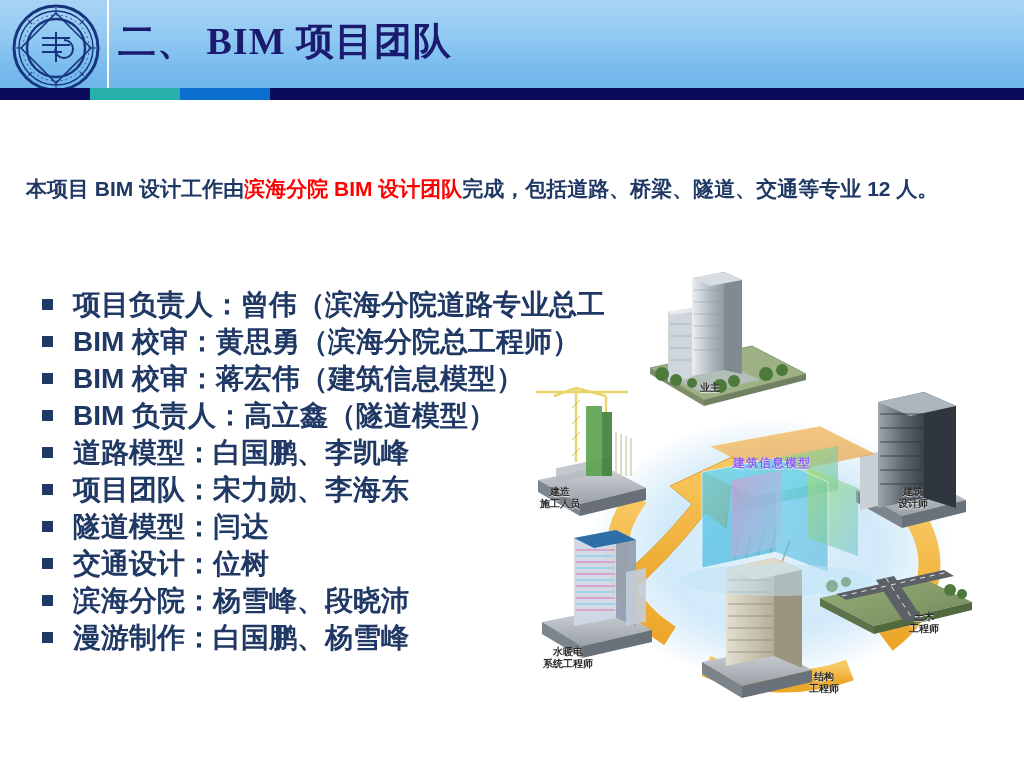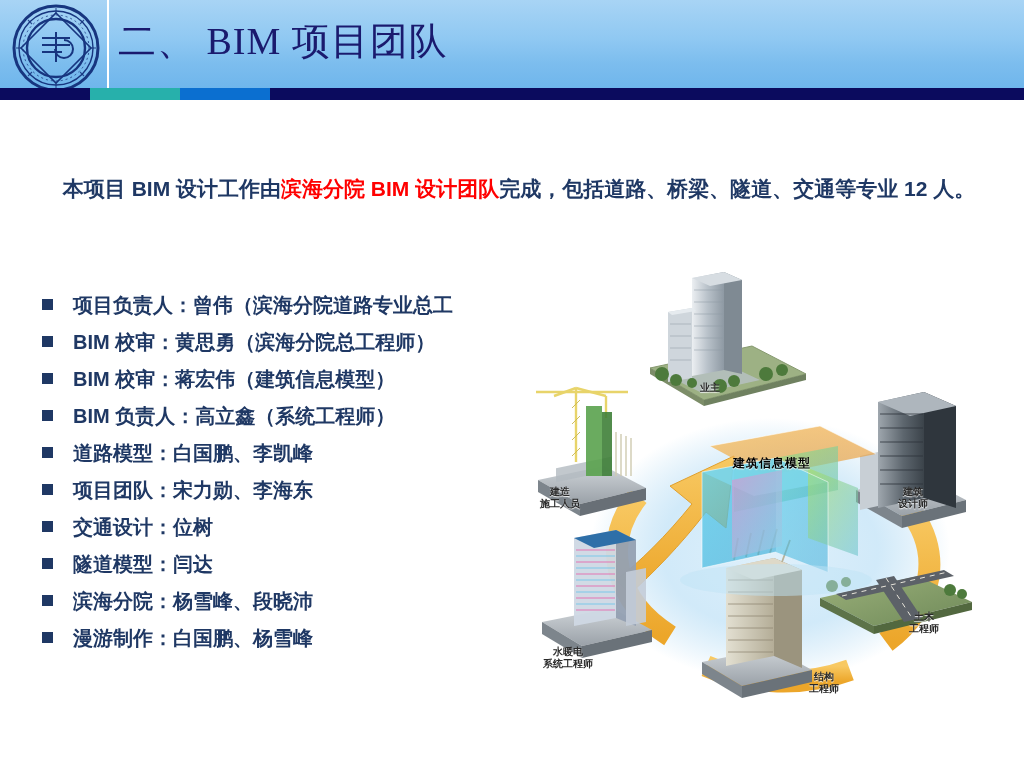--- a/index.html
+++ b/index.html
@@ -21,55 +21,55 @@
     display:flex; align-items:center; justify-content:center;
   }
   .logo-wrap svg { display:block; }
   .header-divider {
     position:absolute; left:107px; top:0; width:2px; height:88px;
     background:#ffffff;
   }
   .header-title {
     position:absolute; left:118px; top:16px;
     font-family:"Liberation Serif","DejaVu Serif",serif;
-    font-weight:normal;
+    font-weight:bold;
     font-size:38px;
     letter-spacing:1px;
     color:#1a1a6e;
     white-space:nowrap;
   }
 
   
   .barstrip { position:absolute; left:0; top:88px; width:1024px; height:12px; }
   .barstrip i { position:absolute; top:0; height:12px; display:block; }
   .seg-navy1 { left:0;    width:90px;  background:#0b0b5e; }
   .seg-teal  { left:90px; width:90px;  background:#27b0ab; }
   .seg-blue  { left:180px;width:90px;  background:#0b6fd0; }
   .seg-navy2 { left:270px;width:754px; background:#0b0b5e; }
 
   
   .para {
-    position:absolute; left:49px; top:170px; width:940px;
+    position:absolute; left:26px; top:170px; width:940px;
     font-size:21px; line-height:38px;
-    color:#1f3864; font-weight:600;text-align:center;
+    color:#1f3864; font-weight:600;
   }
   .para .hl { color:#ff0000; }
 
   
   .bullets { position:absolute; left:42px; top:290px; width:520px; }
   .bullet-row {
     display:flex; align-items:flex-start;
     height:37px;
   }
   .bullet-mark {
     width:11px; height:11px; background:#1f3864;
     margin-top:9px; margin-right:20px; flex:0 0 11px;
   }
   .bullet-text {
-    font-size:20px; line-height:30px; color:#1f3864; font-weight:600;
+    font-size:28px; line-height:30px; color:#1f3864; font-weight:600;
     white-space:nowrap;
   }
 
   
   .diagram {
     position:absolute; left:520px; top:250px; width:500px; height:500px;
   }
   .diagram svg { display:block; }
   .dg-label {
     position:absolute;
@@ -79,21 +79,21 @@
     text-shadow:0 1px 1px rgba(255,255,255,.9);
   }
   .lbl-owner      { left:160px; top:132px; width:60px;text-align:center; }
   .lbl-builder    { left:4px;   top:236px; width:72px; }
   .lbl-mep        { left:0px;   top:396px; width:96px; }
   .lbl-structural { left:268px; top:421px; width:72px; }
   .lbl-civil      { left:368px; top:361px; width:72px; }
   .lbl-architect  { left:358px; top:236px; width:70px; }
   .lbl-bim {
     left:182px; top:207px; width:140px;
-    font-size:12px; color:#000000; letter-spacing:1px;
+    font-size:12px; color:#8b5cf6; letter-spacing:1px;
   }
 </style>
 </head>
 <body>
 
 <div class="header">
 
   <div class="logo-wrap">
     <svg width="88" height="88" viewBox="0 0 88 88" aria-hidden="true">
       <circle cx="44" cy="44" r="42" fill="none" stroke="#17357f" stroke-width="3"></circle>
@@ -143,37 +143,37 @@
   <div class="bullet-row">
     <span class="bullet-mark"></span>
     <span class="bullet-text">BIM 校审：黄思勇（滨海分院总工程师）</span>
   </div>
   <div class="bullet-row">
     <span class="bullet-mark"></span>
     <span class="bullet-text">BIM 校审：蒋宏伟（建筑信息模型）</span>
   </div>
   <div class="bullet-row">
     <span class="bullet-mark"></span>
-    <span class="bullet-text">BIM 负责人：高立鑫（系统工程师）</span>
+    <span class="bullet-text">BIM 负责人：高立鑫（隧道模型）</span>
   </div>
   <div class="bullet-row">
     <span class="bullet-mark"></span>
     <span class="bullet-text">道路模型：白国鹏、李凯峰</span>
   </div>
   <div class="bullet-row">
     <span class="bullet-mark"></span>
     <span class="bullet-text">项目团队：宋力勋、李海东</span>
   </div>
   <div class="bullet-row">
     <span class="bullet-mark"></span>
+    <span class="bullet-text">隧道模型：闫达</span>
+  </div>
+  <div class="bullet-row">
+    <span class="bullet-mark"></span>
     <span class="bullet-text">交通设计：位树</span>
-  </div>
-  <div class="bullet-row">
-    <span class="bullet-mark"></span>
-    <span class="bullet-text">隧道模型：闫达</span>
   </div>
   <div class="bullet-row">
     <span class="bullet-mark"></span>
     <span class="bullet-text">滨海分院：杨雪峰、段晓沛</span>
   </div>
   <div class="bullet-row">
     <span class="bullet-mark"></span>
     <span class="bullet-text">漫游制作：白国鹏、杨雪峰</span>
   </div>
 </div>

